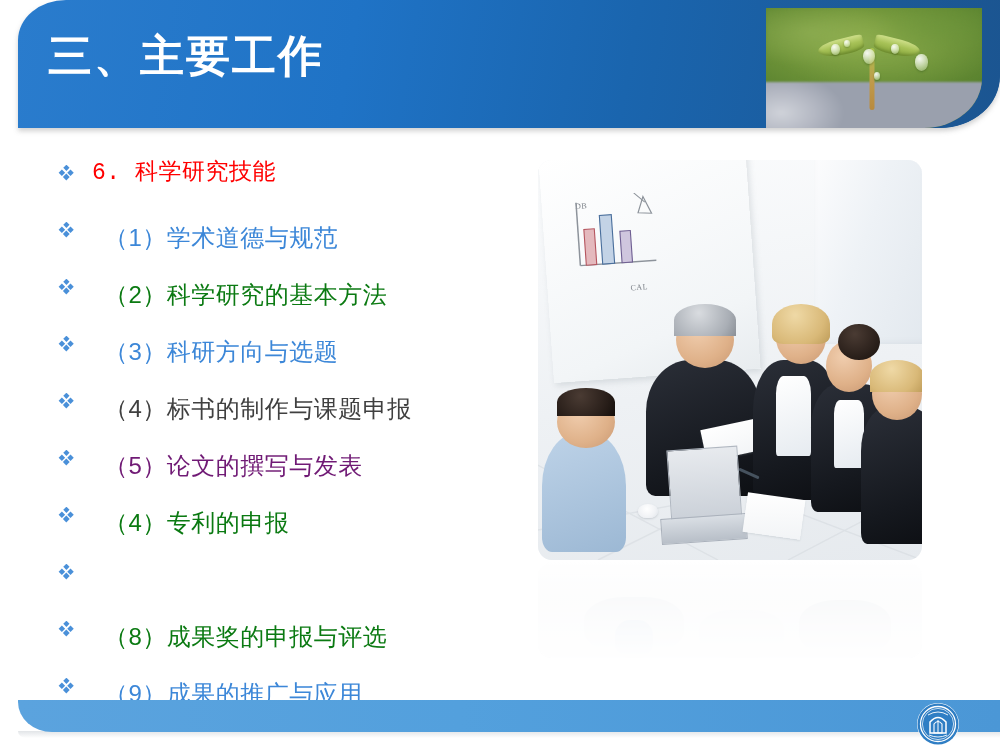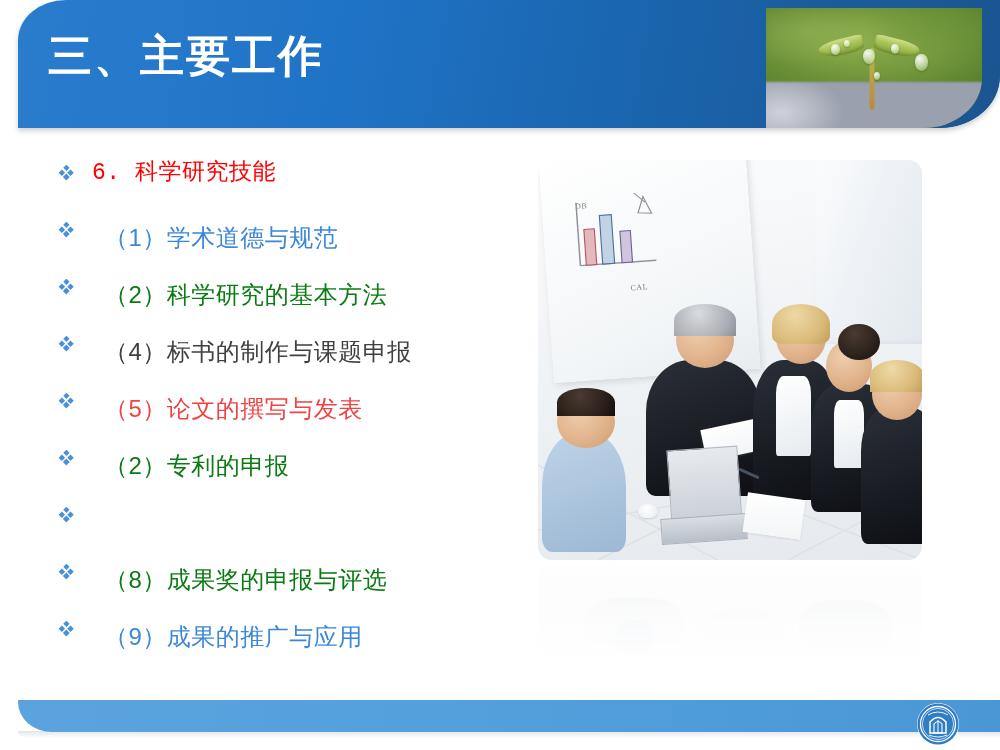--- a/index.html
+++ b/index.html
@@ -367,43 +367,54 @@
       </div>
       <div class="bullet-row sub">
         <span class="bullet-mark">
           <svg width="16" height="16" viewBox="0 0 16 16">
             <rect x="6.2" y="0.6" width="4.4" height="4.4" transform="rotate(45 8.4 2.8)" fill="#4a90d9"></rect>
             <rect x="1.6" y="5.4" width="4.6" height="4.6" transform="rotate(45 3.9 7.7)" fill="#4a90d9"></rect>
             <rect x="10.2" y="5.4" width="4.6" height="4.6" transform="rotate(45 12.5 7.7)" fill="#4a90d9"></rect>
             <rect x="5.9" y="9.6" width="4.8" height="4.8" transform="rotate(45 8.3 12) " fill="#4a90d9"></rect>
           </svg>
         </span>
+        <span class="bullet-text" style="color: rgb(60, 135, 216);">（3）科研方向与选题</span>
+      </div>
+      <div class="bullet-row sub">
+        <span class="bullet-mark">
+          <svg width="16" height="16" viewBox="0 0 16 16">
+            <rect x="6.2" y="0.6" width="4.4" height="4.4" transform="rotate(45 8.4 2.8)" fill="#4a90d9"></rect>
+            <rect x="1.6" y="5.4" width="4.6" height="4.6" transform="rotate(45 3.9 7.7)" fill="#4a90d9"></rect>
+            <rect x="10.2" y="5.4" width="4.6" height="4.6" transform="rotate(45 12.5 7.7)" fill="#4a90d9"></rect>
+            <rect x="5.9" y="9.6" width="4.8" height="4.8" transform="rotate(45 8.3 12) " fill="#4a90d9"></rect>
+          </svg>
+        </span>
         <span class="bullet-text" style="color: #404040;">（4）标书的制作与课题申报</span>
       </div>
       <div class="bullet-row sub">
         <span class="bullet-mark">
           <svg width="16" height="16" viewBox="0 0 16 16">
             <rect x="6.2" y="0.6" width="4.4" height="4.4" transform="rotate(45 8.4 2.8)" fill="#4a90d9"></rect>
             <rect x="1.6" y="5.4" width="4.6" height="4.6" transform="rotate(45 3.9 7.7)" fill="#4a90d9"></rect>
             <rect x="10.2" y="5.4" width="4.6" height="4.6" transform="rotate(45 12.5 7.7)" fill="#4a90d9"></rect>
             <rect x="5.9" y="9.6" width="4.8" height="4.8" transform="rotate(45 8.3 12) " fill="#4a90d9"></rect>
           </svg>
         </span>
-        <span class="bullet-text" style="color: #ef4444;">（5）论文的撰写与发表</span>
-      </div>
-      <div class="bullet-row sub">
-        <span class="bullet-mark">
-          <svg width="16" height="16" viewBox="0 0 16 16">
-            <rect x="6.2" y="0.6" width="4.4" height="4.4" transform="rotate(45 8.4 2.8)" fill="#4a90d9"></rect>
-            <rect x="1.6" y="5.4" width="4.6" height="4.6" transform="rotate(45 3.9 7.7)" fill="#4a90d9"></rect>
-            <rect x="10.2" y="5.4" width="4.6" height="4.6" transform="rotate(45 12.5 7.7)" fill="#4a90d9"></rect>
-            <rect x="5.9" y="9.6" width="4.8" height="4.8" transform="rotate(45 8.3 12) " fill="#4a90d9"></rect>
-          </svg>
-        </span>
-        <span class="bullet-text" style="color: rgb(11, 122, 18);">（2）专利的申报</span>
+        <span class="bullet-text" style="color: #701a75;">（5）论文的撰写与发表</span>
+      </div>
+      <div class="bullet-row sub">
+        <span class="bullet-mark">
+          <svg width="16" height="16" viewBox="0 0 16 16">
+            <rect x="6.2" y="0.6" width="4.4" height="4.4" transform="rotate(45 8.4 2.8)" fill="#4a90d9"></rect>
+            <rect x="1.6" y="5.4" width="4.6" height="4.6" transform="rotate(45 3.9 7.7)" fill="#4a90d9"></rect>
+            <rect x="10.2" y="5.4" width="4.6" height="4.6" transform="rotate(45 12.5 7.7)" fill="#4a90d9"></rect>
+            <rect x="5.9" y="9.6" width="4.8" height="4.8" transform="rotate(45 8.3 12) " fill="#4a90d9"></rect>
+          </svg>
+        </span>
+        <span class="bullet-text" style="color: rgb(11, 122, 18);">（4）专利的申报</span>
       </div>
       <div class="bullet-row sub">
         <span class="bullet-mark">
           <svg width="16" height="16" viewBox="0 0 16 16">
             <rect x="6.2" y="0.6" width="4.4" height="4.4" transform="rotate(45 8.4 2.8)" fill="#4a90d9"></rect>
             <rect x="1.6" y="5.4" width="4.6" height="4.6" transform="rotate(45 3.9 7.7)" fill="#4a90d9"></rect>
             <rect x="10.2" y="5.4" width="4.6" height="4.6" transform="rotate(45 12.5 7.7)" fill="#4a90d9"></rect>
             <rect x="5.9" y="9.6" width="4.8" height="4.8" transform="rotate(45 8.3 12) " fill="#4a90d9"></rect>
           </svg>
         </span>

